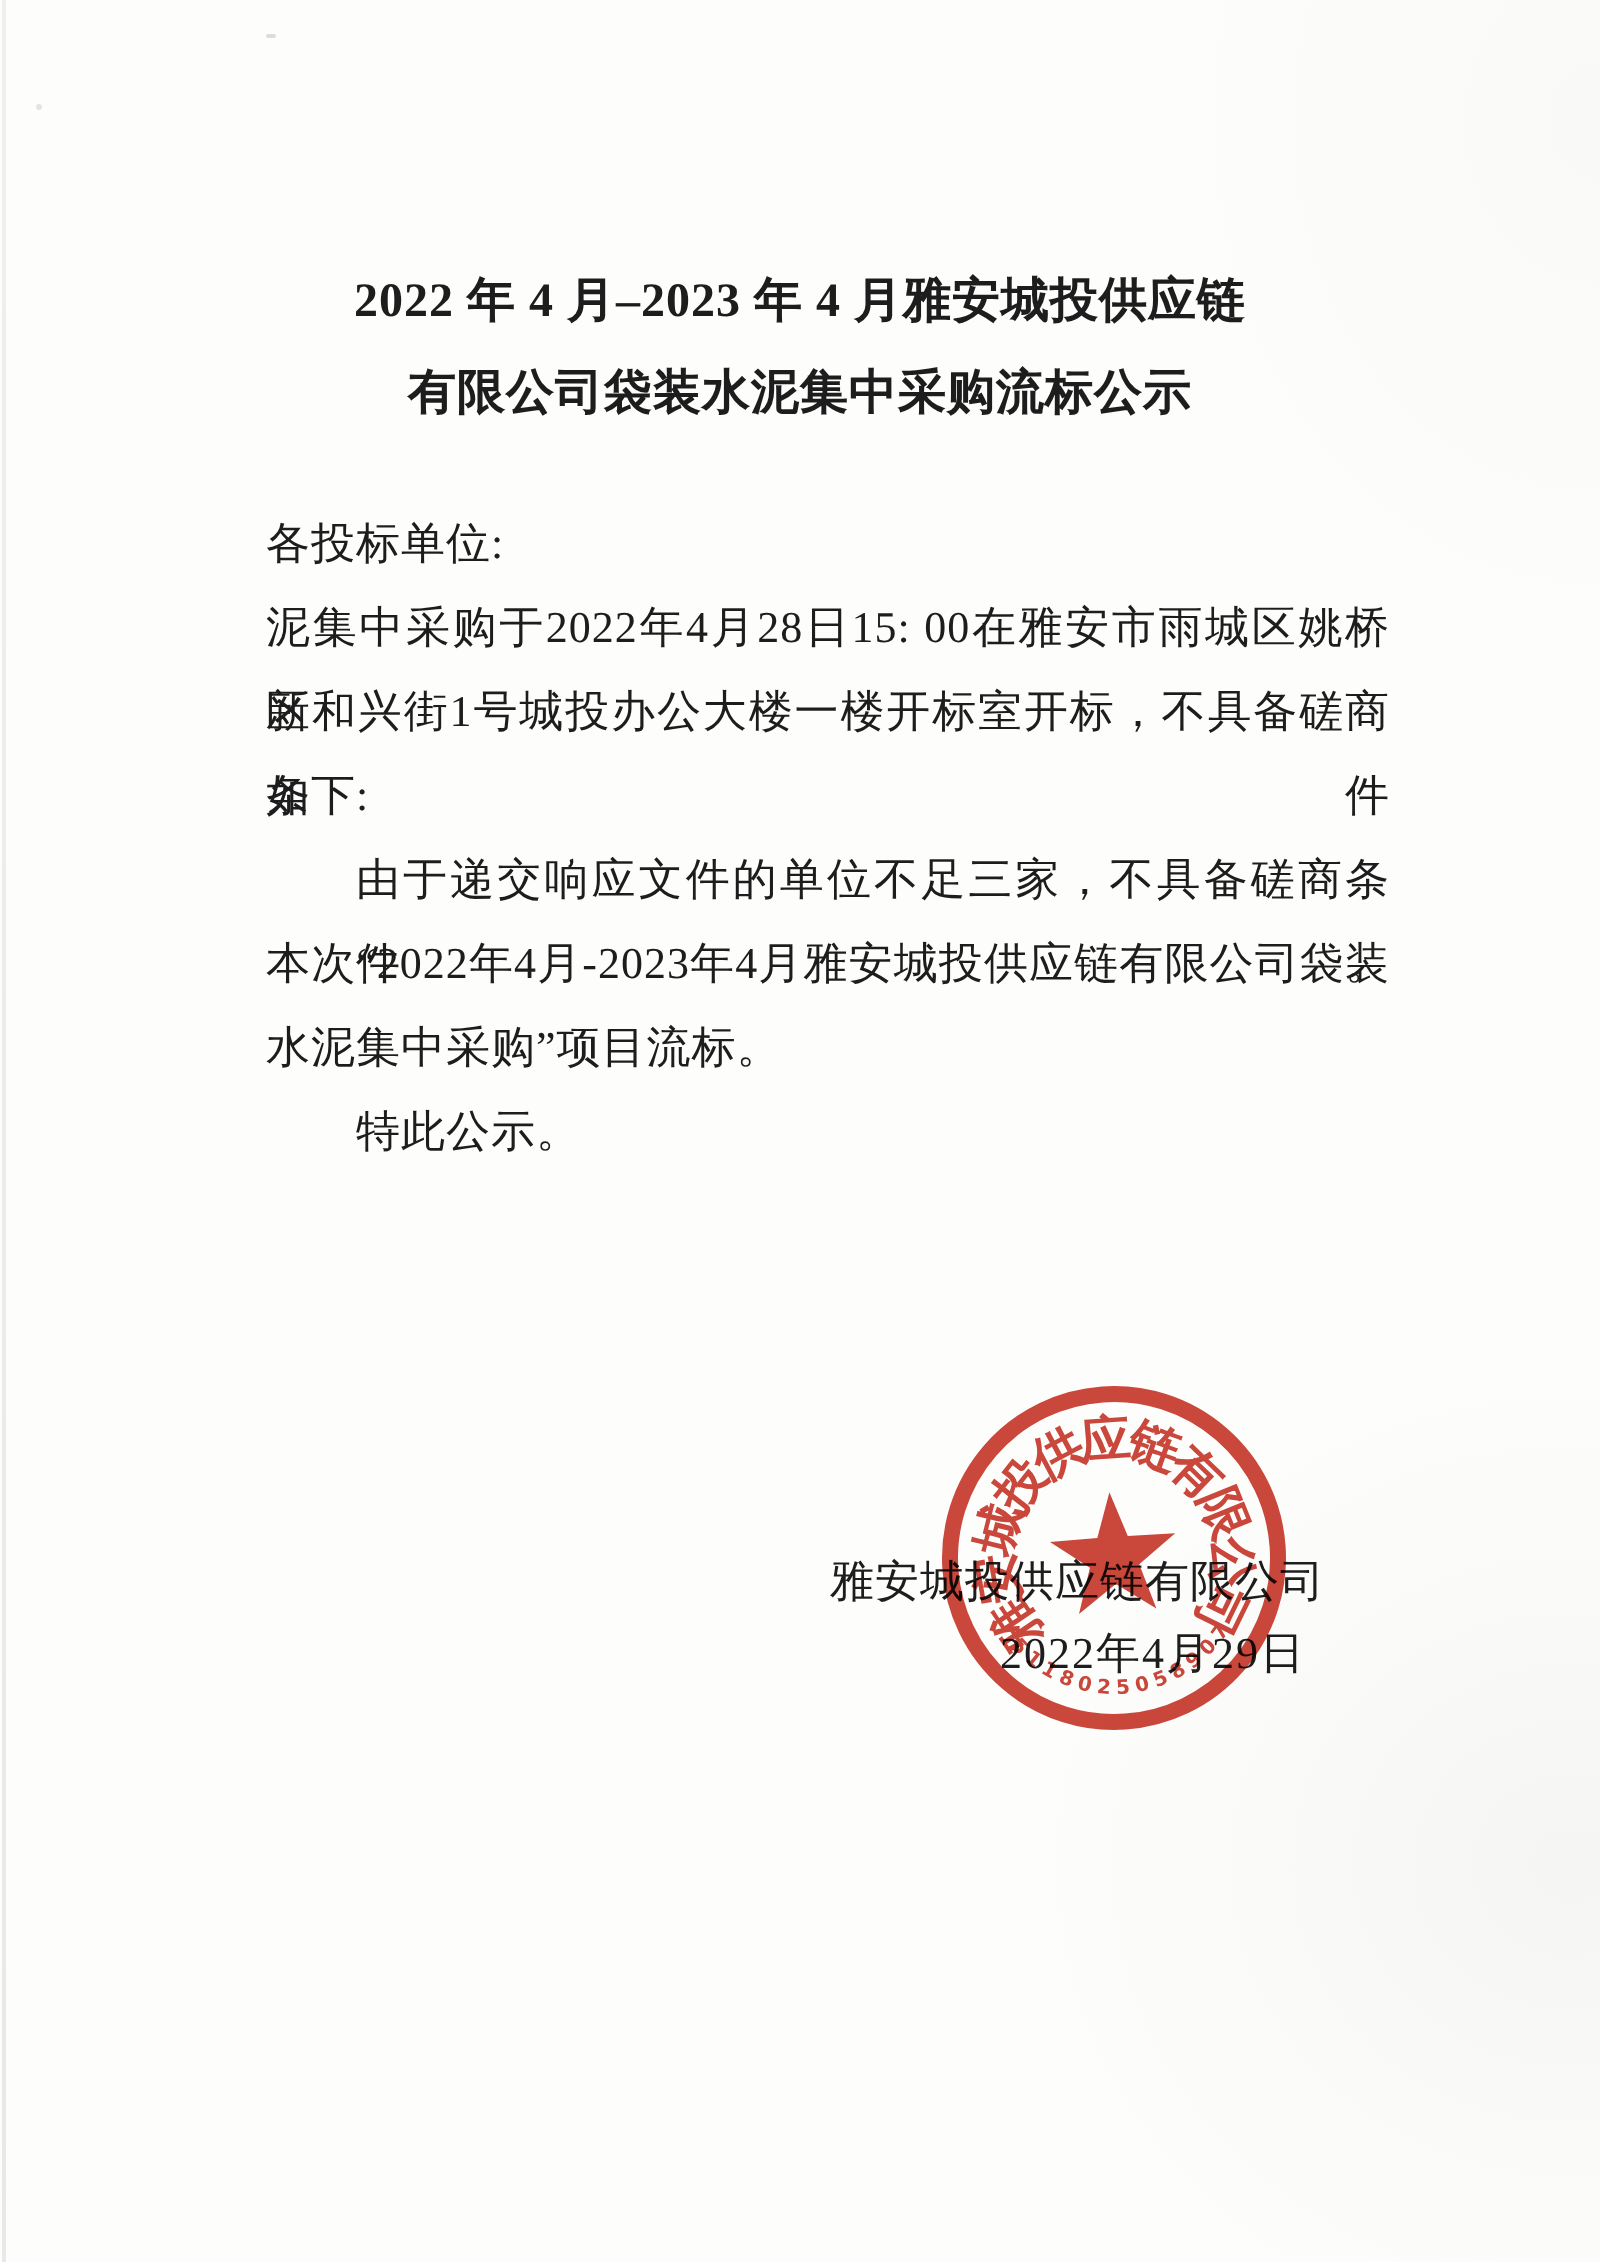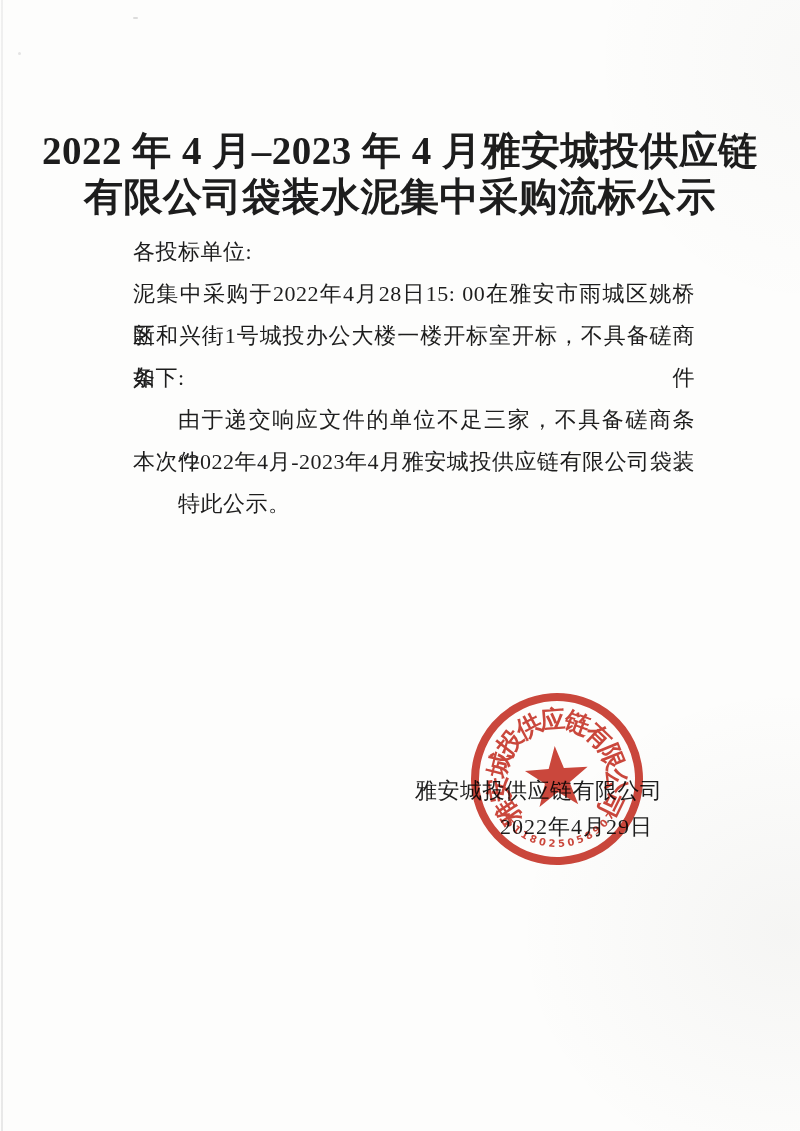--- a/index.html
+++ b/index.html
@@ -24,25 +24,25 @@
     background:linear-gradient(#ececec,#e3e3e3);opacity:.8;}
   .shade-br{position:absolute;right:0;bottom:0;width:280px;height:440px;
     background:radial-gradient(ellipse at 95% 55%,rgba(70,70,60,.045),transparent 72%);}
   .shade-tr{position:absolute;right:0;top:0;width:200px;height:300px;
     background:radial-gradient(ellipse at 100% 20%,rgba(70,70,60,.025),transparent 75%);}
   .speck1{position:absolute;left:133px;top:17px;width:5px;height:2px;background:#dcdcdc;border-radius:1px;}
   .speck2{position:absolute;left:18px;top:52px;width:3px;height:3px;background:#e4e4e4;border-radius:50%;}
 
   .title{
     position:absolute;top:128px;left:0;width:800px;
-    text-align:center;font-weight:bold;font-size:39px;line-height:46px;
+    text-align:center;font-weight:bold;font-size:24px;line-height:46px;
     letter-spacing:.5px;
   }
   .body-block{
-    position:absolute;top:231px;left:133px;width:562px;
+    position:absolute;top:251px;left:133px;width:562px;
     font-size:22px;
   }
   .body-line{
     height:42px;line-height:42px;
     letter-spacing:.5px;
   }
   .body-line.indent{padding-left:45px;}
   .body-line.full{text-align:justify;text-align-last:justify;}
 
   .sig-company{
@@ -86,20 +86,21 @@
     <div>有限公司袋装水泥集中采购流标公示</div>
   </div>
 
   <div class="body-block">
       <div class="body-line">各投标单位:</div>
       <div class="body-line full">泥集中采购于2022年4月28日15: 00在雅安市雨城区姚桥新</div>
       <div class="body-line full">区和兴街1号城投办公大楼一楼开标室开标，不具备磋商条件</div>
       <div class="body-line">如下:</div>
       <div class="body-line indent full">由于递交响应文件的单位不足三家，不具备磋商条件。</div>
       <div class="body-line full">本次“2022年4月-2023年4月雅安城投供应链有限公司袋装</div>
+      <div class="body-line">水泥集中采购”项目流标。</div>
       <div class="body-line indent">特此公示。</div>
     </div>
 
   <div class="sig-company">雅安城投供应链有限公司</div>
   <div class="sig-date">2022年4月29日</div>
 
   <div class="seal">
     <svg width="190" height="190" viewBox="0 0 190 190">
       <circle class="seal-ring" cx="95" cy="95" r="82" fill="none" stroke-width="8"></circle>
       <polygon class="seal-star" points="95,62 102.64,84.48 126.38,84.80 107.36,99.02 114.40,121.70 95,108 75.60,121.70 82.64,99.02 63.62,84.80 87.36,84.48"></polygon>

